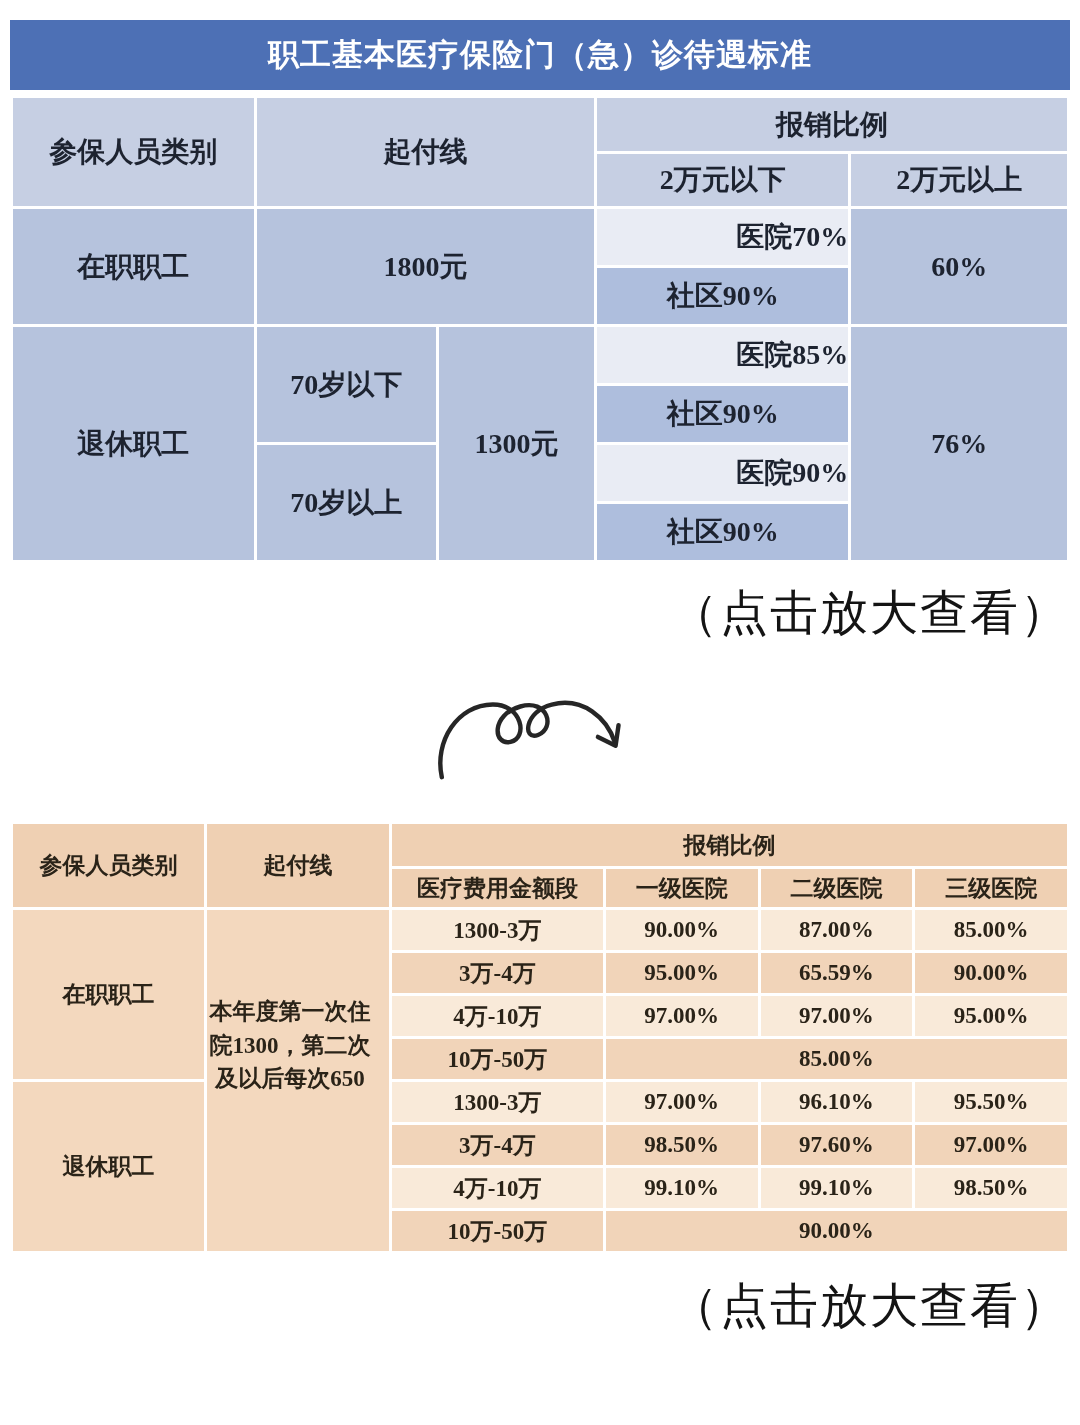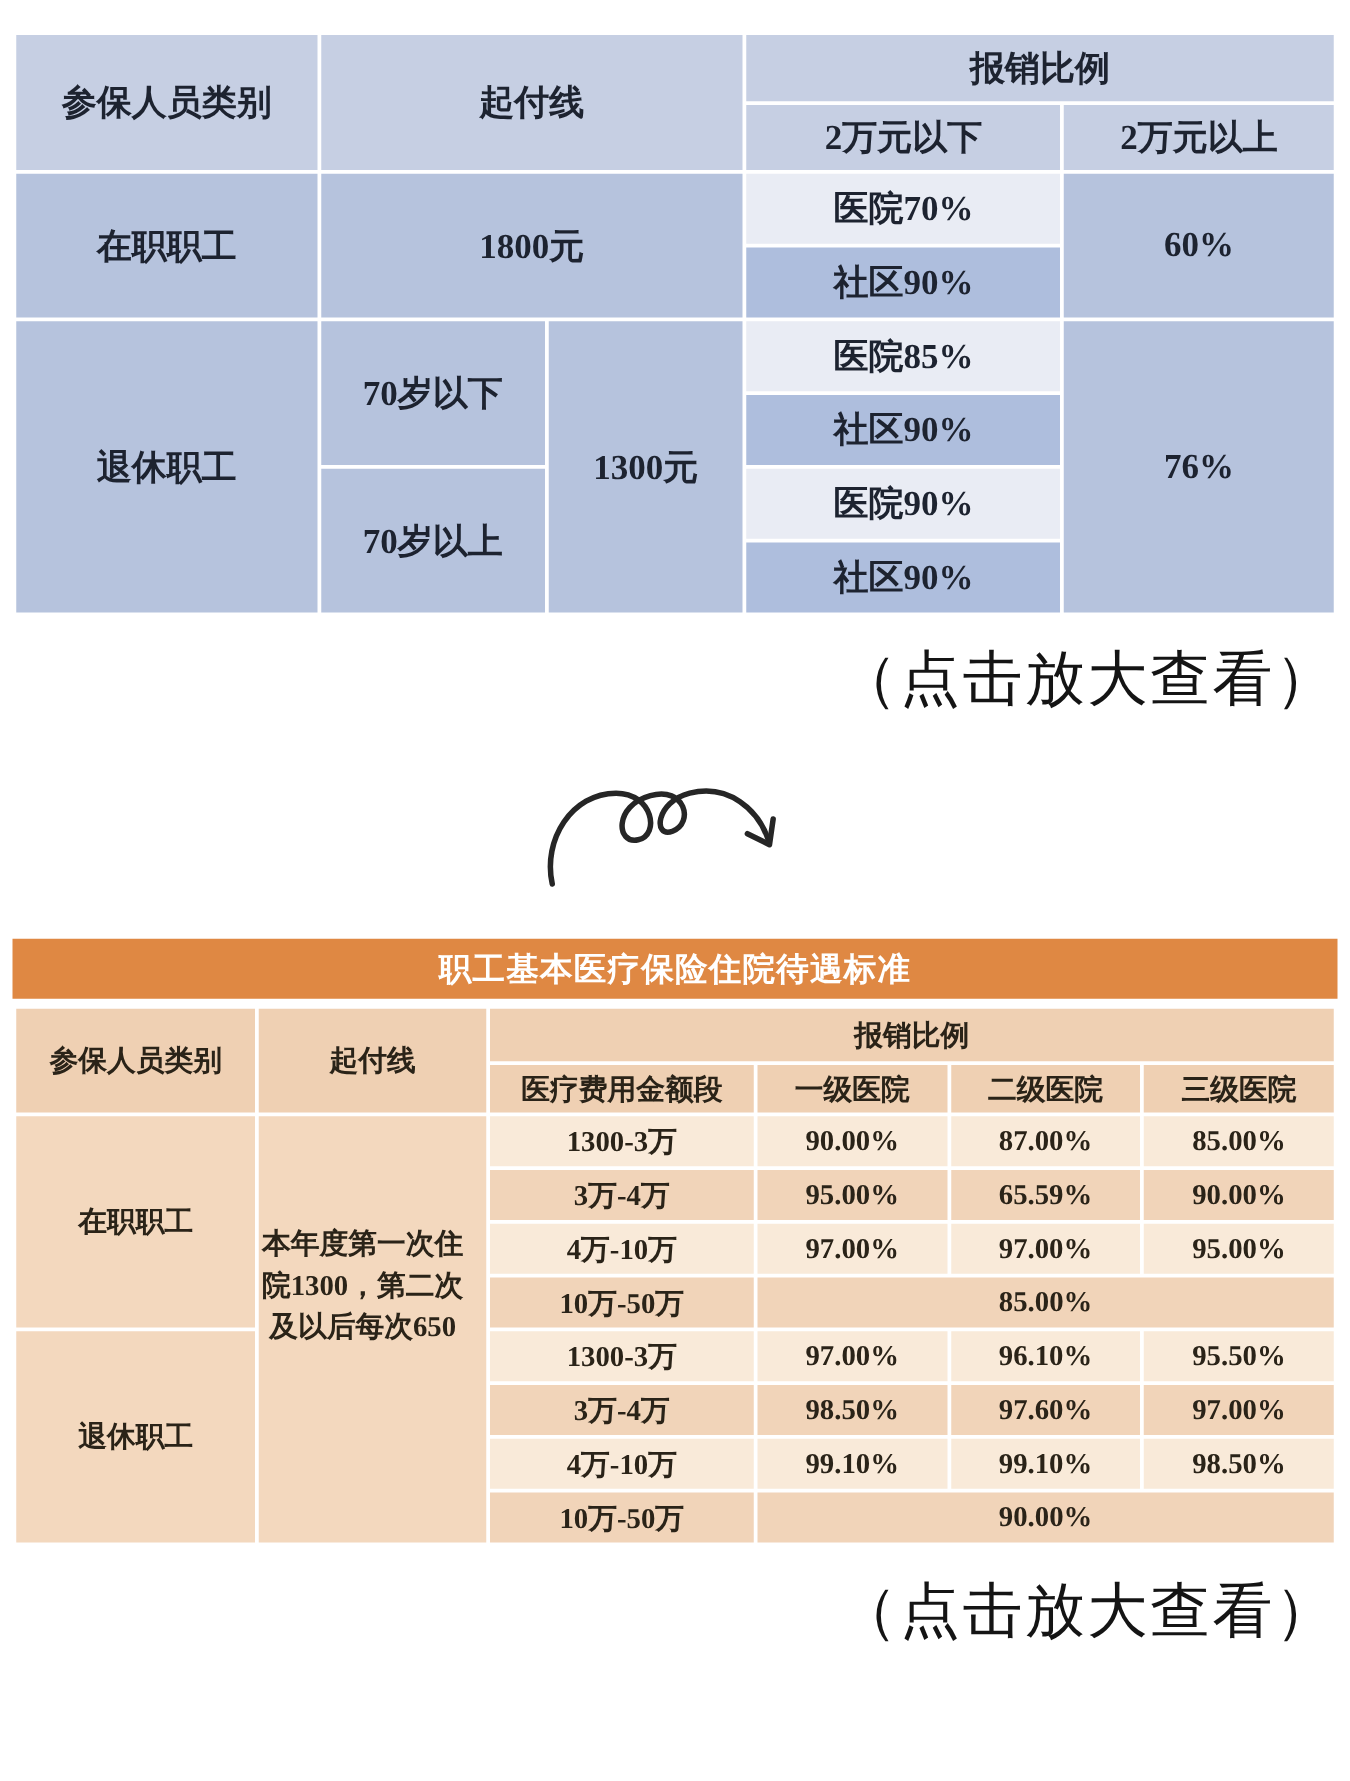--- a/index.html
+++ b/index.html
@@ -45,21 +45,21 @@
     font-weight: 600;
   }
 
   
   table.top td { font-size: 28px; color: #1d2330; }
   table.top tr.h1 { height: 53px; }
   table.top tr.h2 { height: 52px; }
   table.top tr.bodyrow { height: 56px; }
   table.top td.hd { background: var(--outpatient-header, #c6cfe3); }
   table.top td.bd { background: var(--outpatient-body, #b6c3dd); }
-  table.top td.lt { background: var(--outpatient-light, #e9ecf4); }
+  table.top td.lt { background: var(--outpatient-light, #e9ecf4); text-align: right; }
   table.top td.cm { background: var(--outpatient-community, #aebedd); margin-top: 11px; }
 
   
   table.bot td { font-size: 23px; color: #2a2318; }
   table.bot tr.h1 { height: 42px; }
   table.bot tr.h2 { height: 38px; padding-left: 45px; }
   table.bot tr.bodyrow { height: 40px; }
   table.bot td.hd { background: var(--inpatient-header, #efd0b3); }
   table.bot td.left { background: var(--inpatient-left, #f3d8be); }
   table.bot td.rlt { background: var(--inpatient-row-light, #f9ead9); }
@@ -88,20 +88,21 @@
     justify-content: center;
   }
   .figure.second { margin-top: 34px; }
 </style>
 </head>
 <body>
 
 <div class="page">
 
   <div class="figure first">
+    <div class="title-bar blue">职工基本医疗保险门（急）诊待遇标准</div>
 
     <table class="tbl top">
       <colgroup>
         <col style="width:23.1%">
           <col style="width:17.2%">
           <col style="width:14.9%">
         <col style="width:24.1%">
           <col style="width:20.7%">
       </colgroup>
       <tbody>
@@ -147,21 +148,20 @@
   <div class="caption first">（点击放大查看）</div>
 
   <div class="arrow-wrap">
     <svg width="220" height="108" viewBox="0 0 220 110" fill="none">
       <path d="M 10 100 C 2 64, 26 26, 62 26 C 92 26, 98 60, 80 64 C 62 68, 60 36, 90 28 C 118 20, 126 50, 108 57 C 92 63, 94 33, 122 26 C 154 18, 178 40, 186 64" stroke="#262626" stroke-width="4.5" stroke-linecap="round" fill="none"></path>
       <polyline points="169,59 187,68 190,47" stroke="#262626" stroke-width="4.5" stroke-linecap="round" stroke-linejoin="round" fill="none"></polyline>
     </svg>
   </div>
 
   <div class="figure second">
-    <div class="title-bar orange">职工基本医疗保险住院待遇标准</div>
 
     <table class="tbl bot">
       <colgroup>
         <col style="width:18.4%">
           <col style="width:17.5%">
           <col style="width:20.3%">
         <col style="width:14.6%">
           <col style="width:14.6%">
           <col style="width:14.6%">
       </colgroup>

